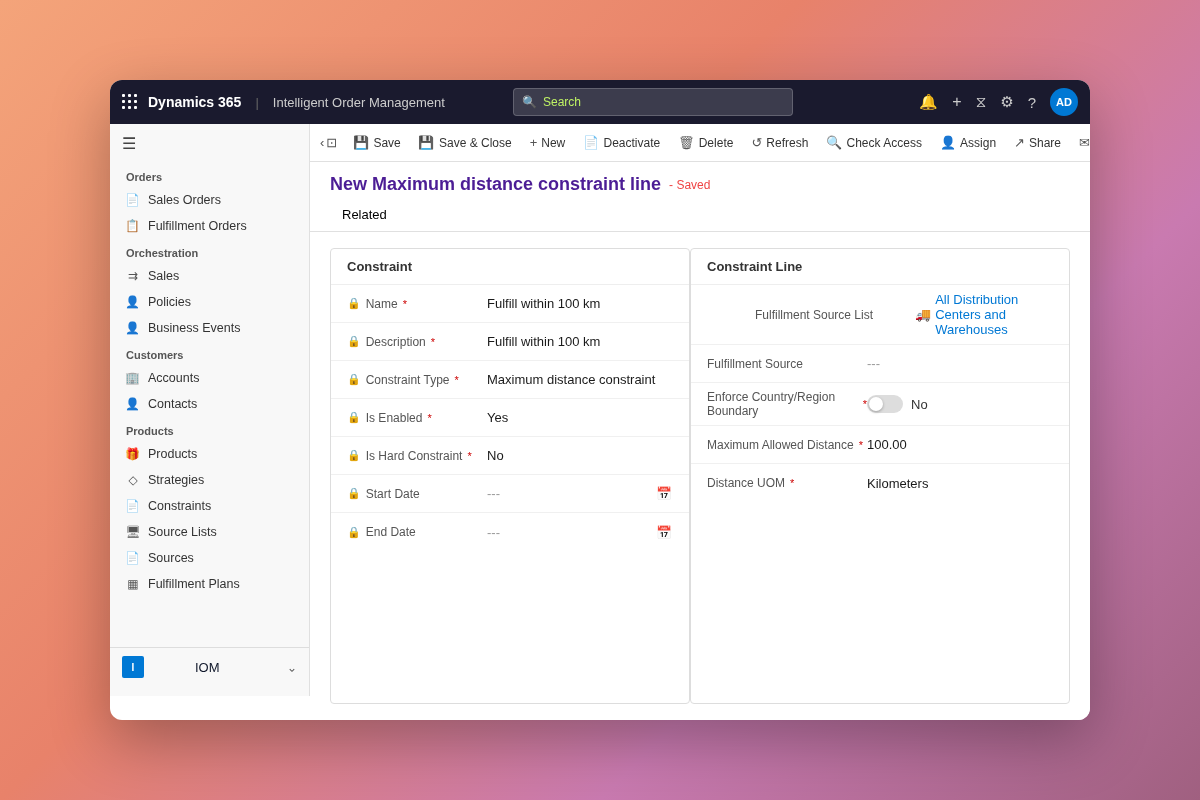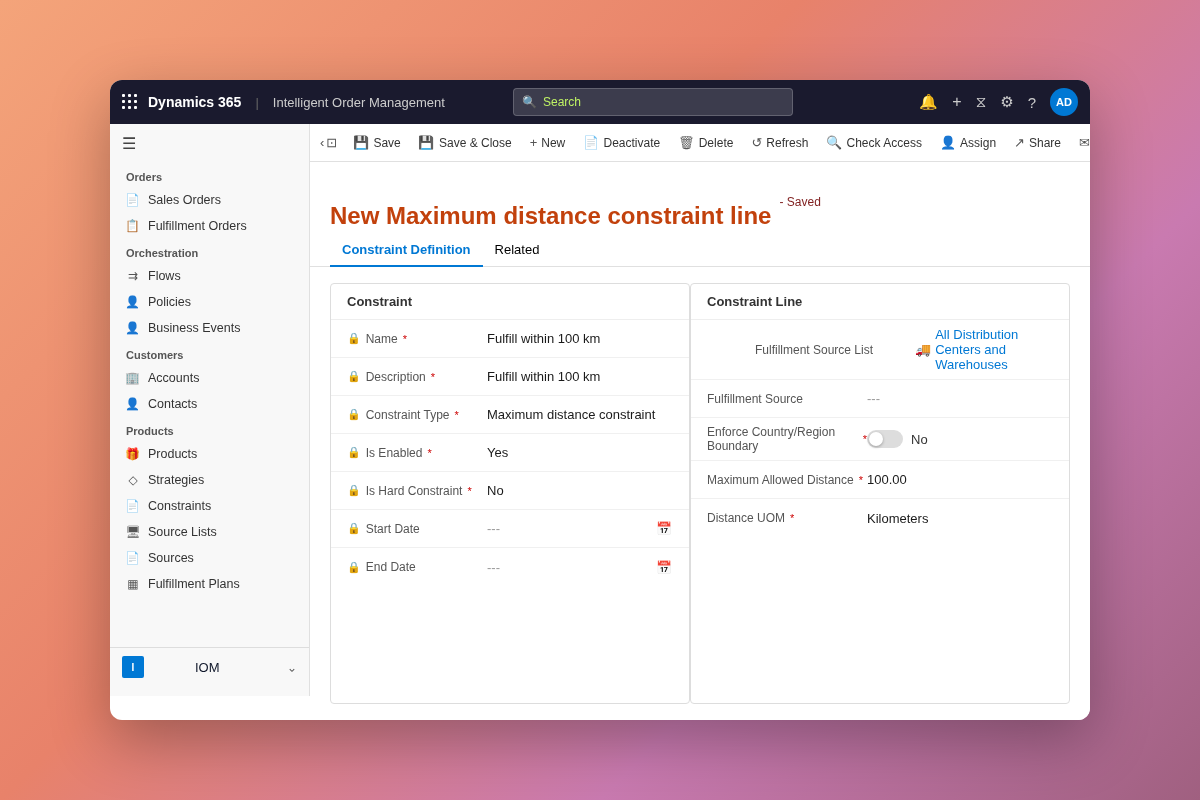--- a/index.html
+++ b/index.html
@@ -197,28 +197,27 @@
     .page-header {
       padding: 12px 20px 4px;
       flex-shrink: 0;
     }
     .page-title-row {
       display: flex;
       align-items: center;
       gap: 8px;
     }
     .page-title {
-      font-size: 24px;
+      font-size: 18px;
       font-weight: 600;
-      color: #c2410c;
-      margin-top: 28px;
+      color: #4c1d95;
     }
     .page-saved-badge {
       font-size: 12px;
-      color: #7f1d1d;
+      color: #ef4444;
       font-weight: 400;
     }
     .page-subtitle {
       font-size: 12px;
       color: #777;
       margin-top: 2px;
     }
     
     .tabs-bar {
       display: flex;
@@ -387,21 +386,21 @@
           <span>Sales Orders</span>
         </div>
         <div class="sidebar-item">
           <span class="sidebar-item-icon">📋</span>
           <span>Fulfillment Orders</span>
         </div>
 
         <div class="sidebar-section-title">Orchestration</div>
         <div class="sidebar-item">
           <span class="sidebar-item-icon">⇉</span>
-          <span>Flows</span>
+          <span>Sales</span>
         </div>
         <div class="sidebar-item">
           <span class="sidebar-item-icon">👤</span>
           <span>Policies</span>
         </div>
         <div class="sidebar-item">
           <span class="sidebar-item-icon">👤</span>
           <span>Business Events</span>
         </div>
 
@@ -502,21 +501,20 @@
       </div>
 
       <div class="page-header">
         <div class="page-title-row">
           <span class="page-title">New Maximum distance constraint line</span>
           <span class="page-saved-badge">- Saved</span>
         </div>
       </div>
 
       <div class="tabs-bar">
-        <div class="tab active">Constraint Definition</div>
         <div class="tab">Related</div>
       </div>
 
       <div class="form-content">
 
         <div class="form-card form-left">
           <div class="form-card-title">Constraint</div>
 
           <div class="form-row">
             <div class="form-label-col">

